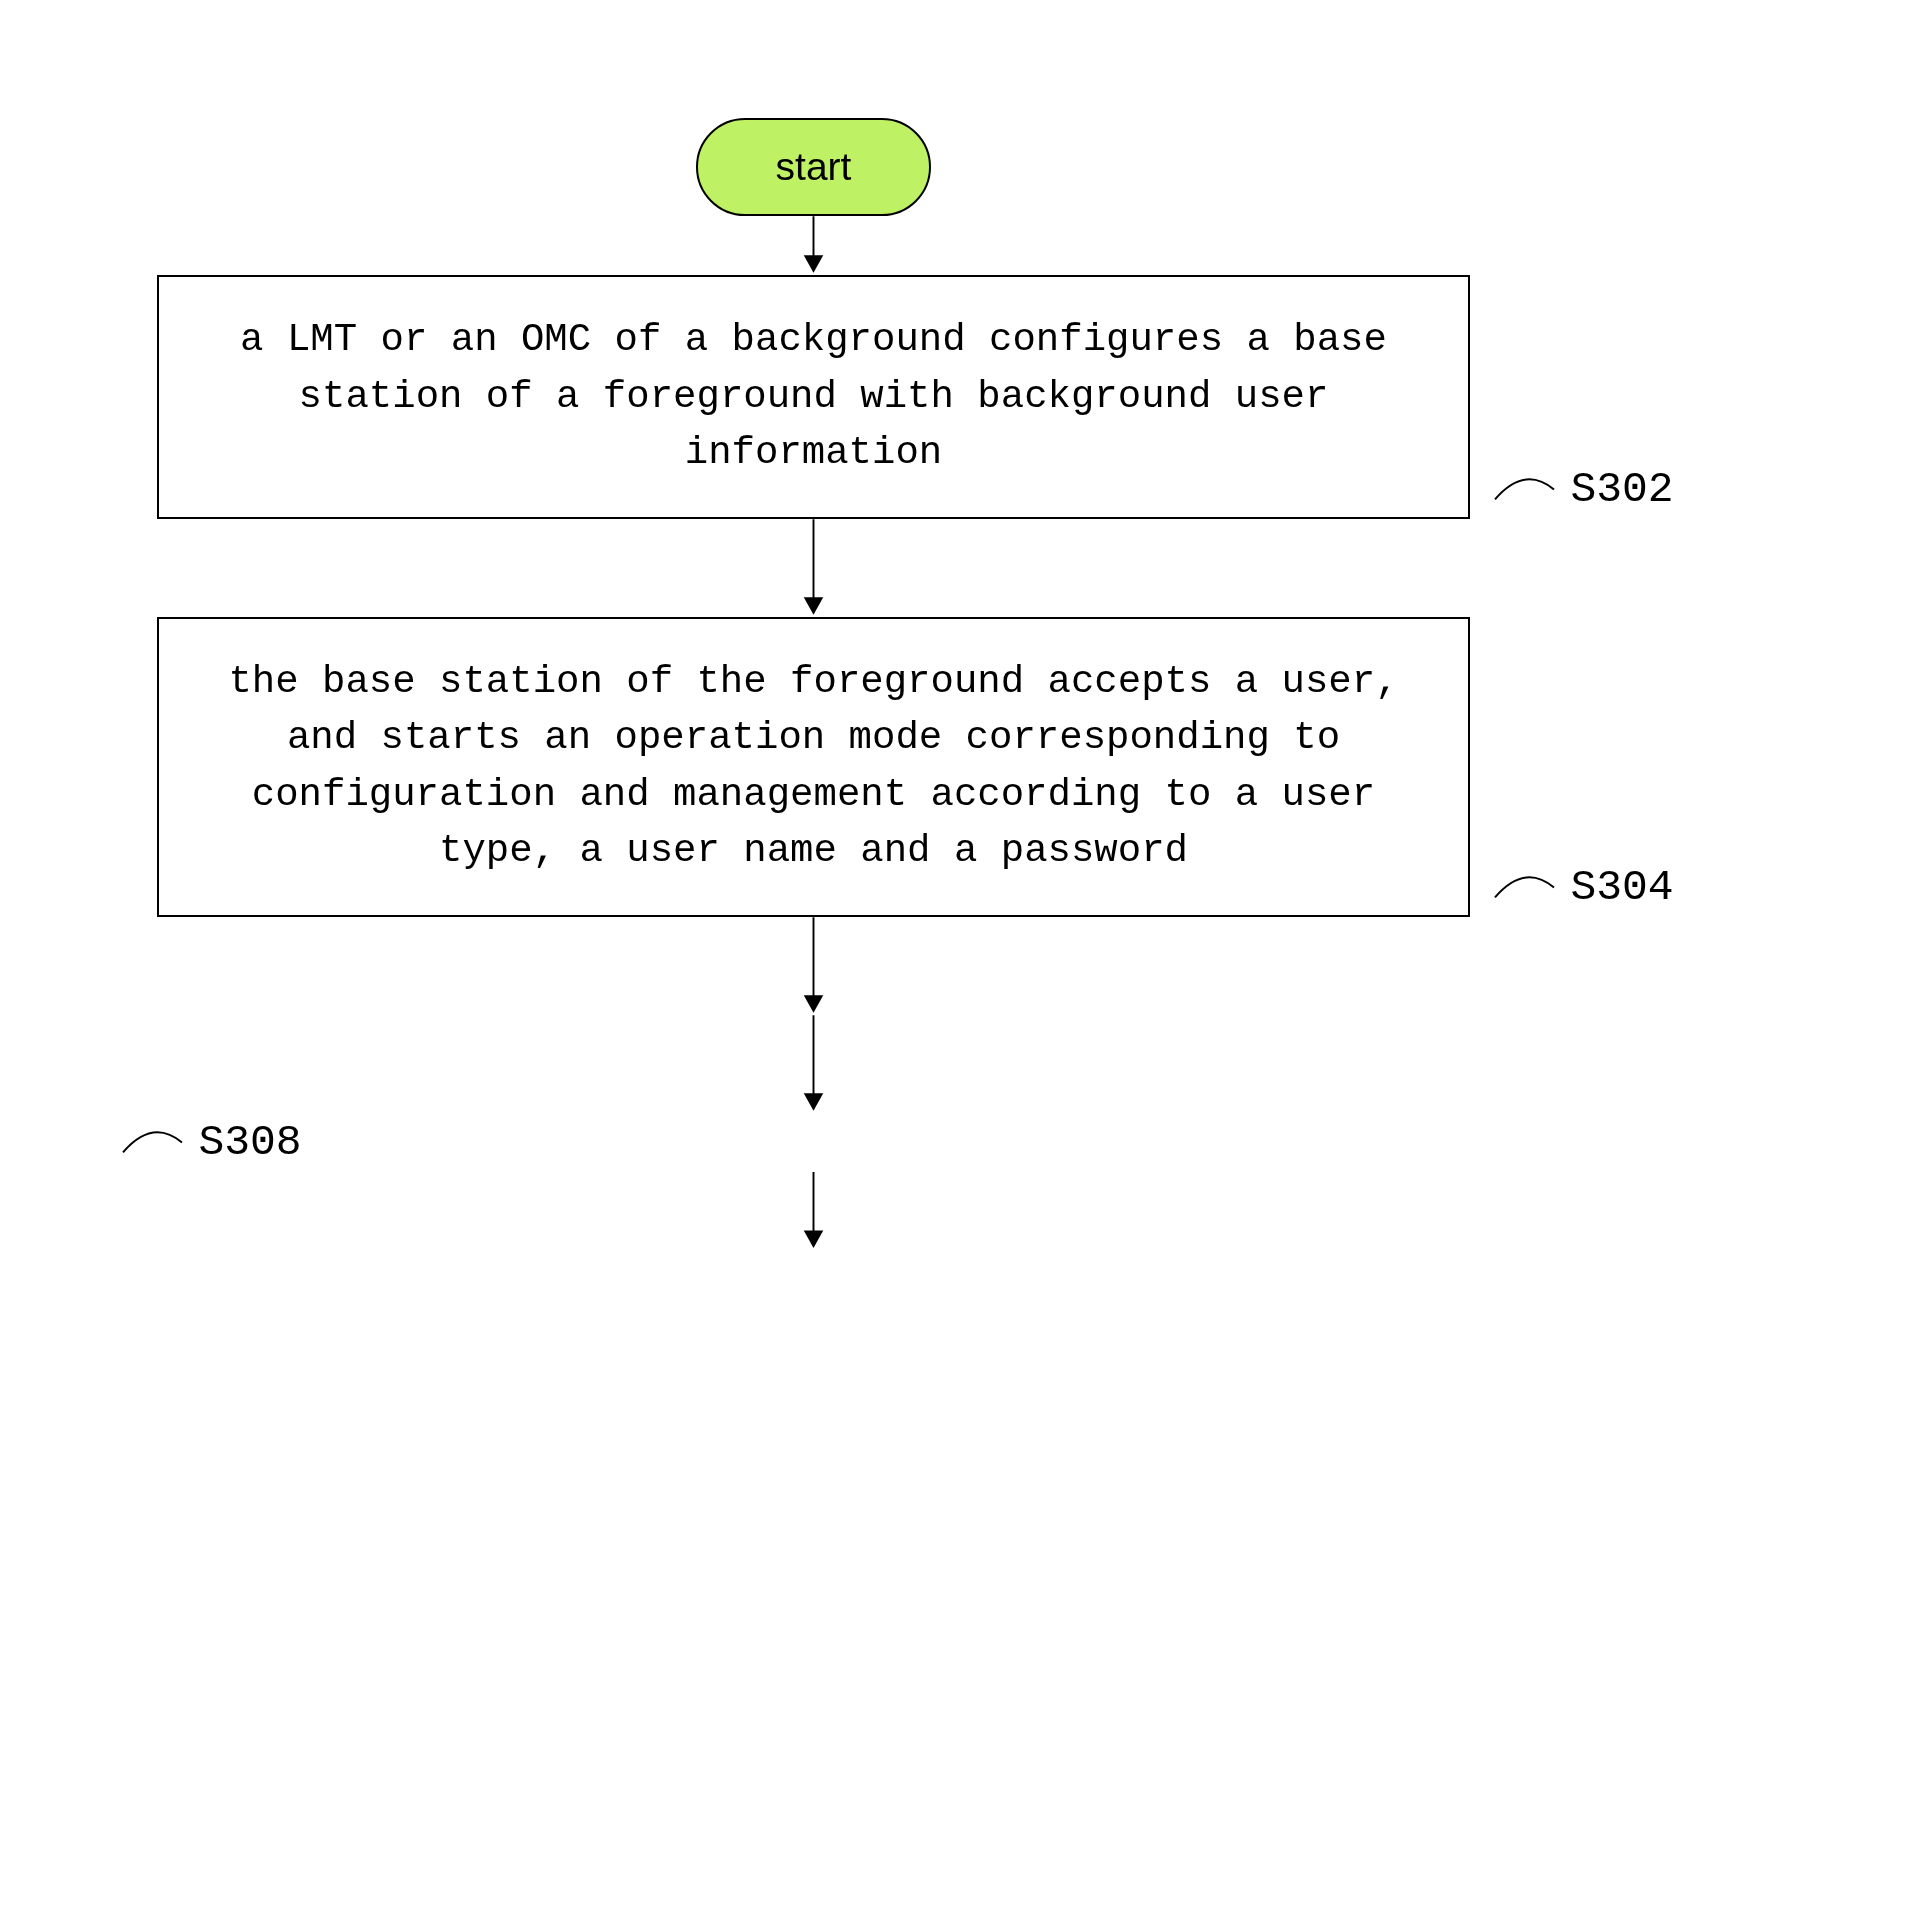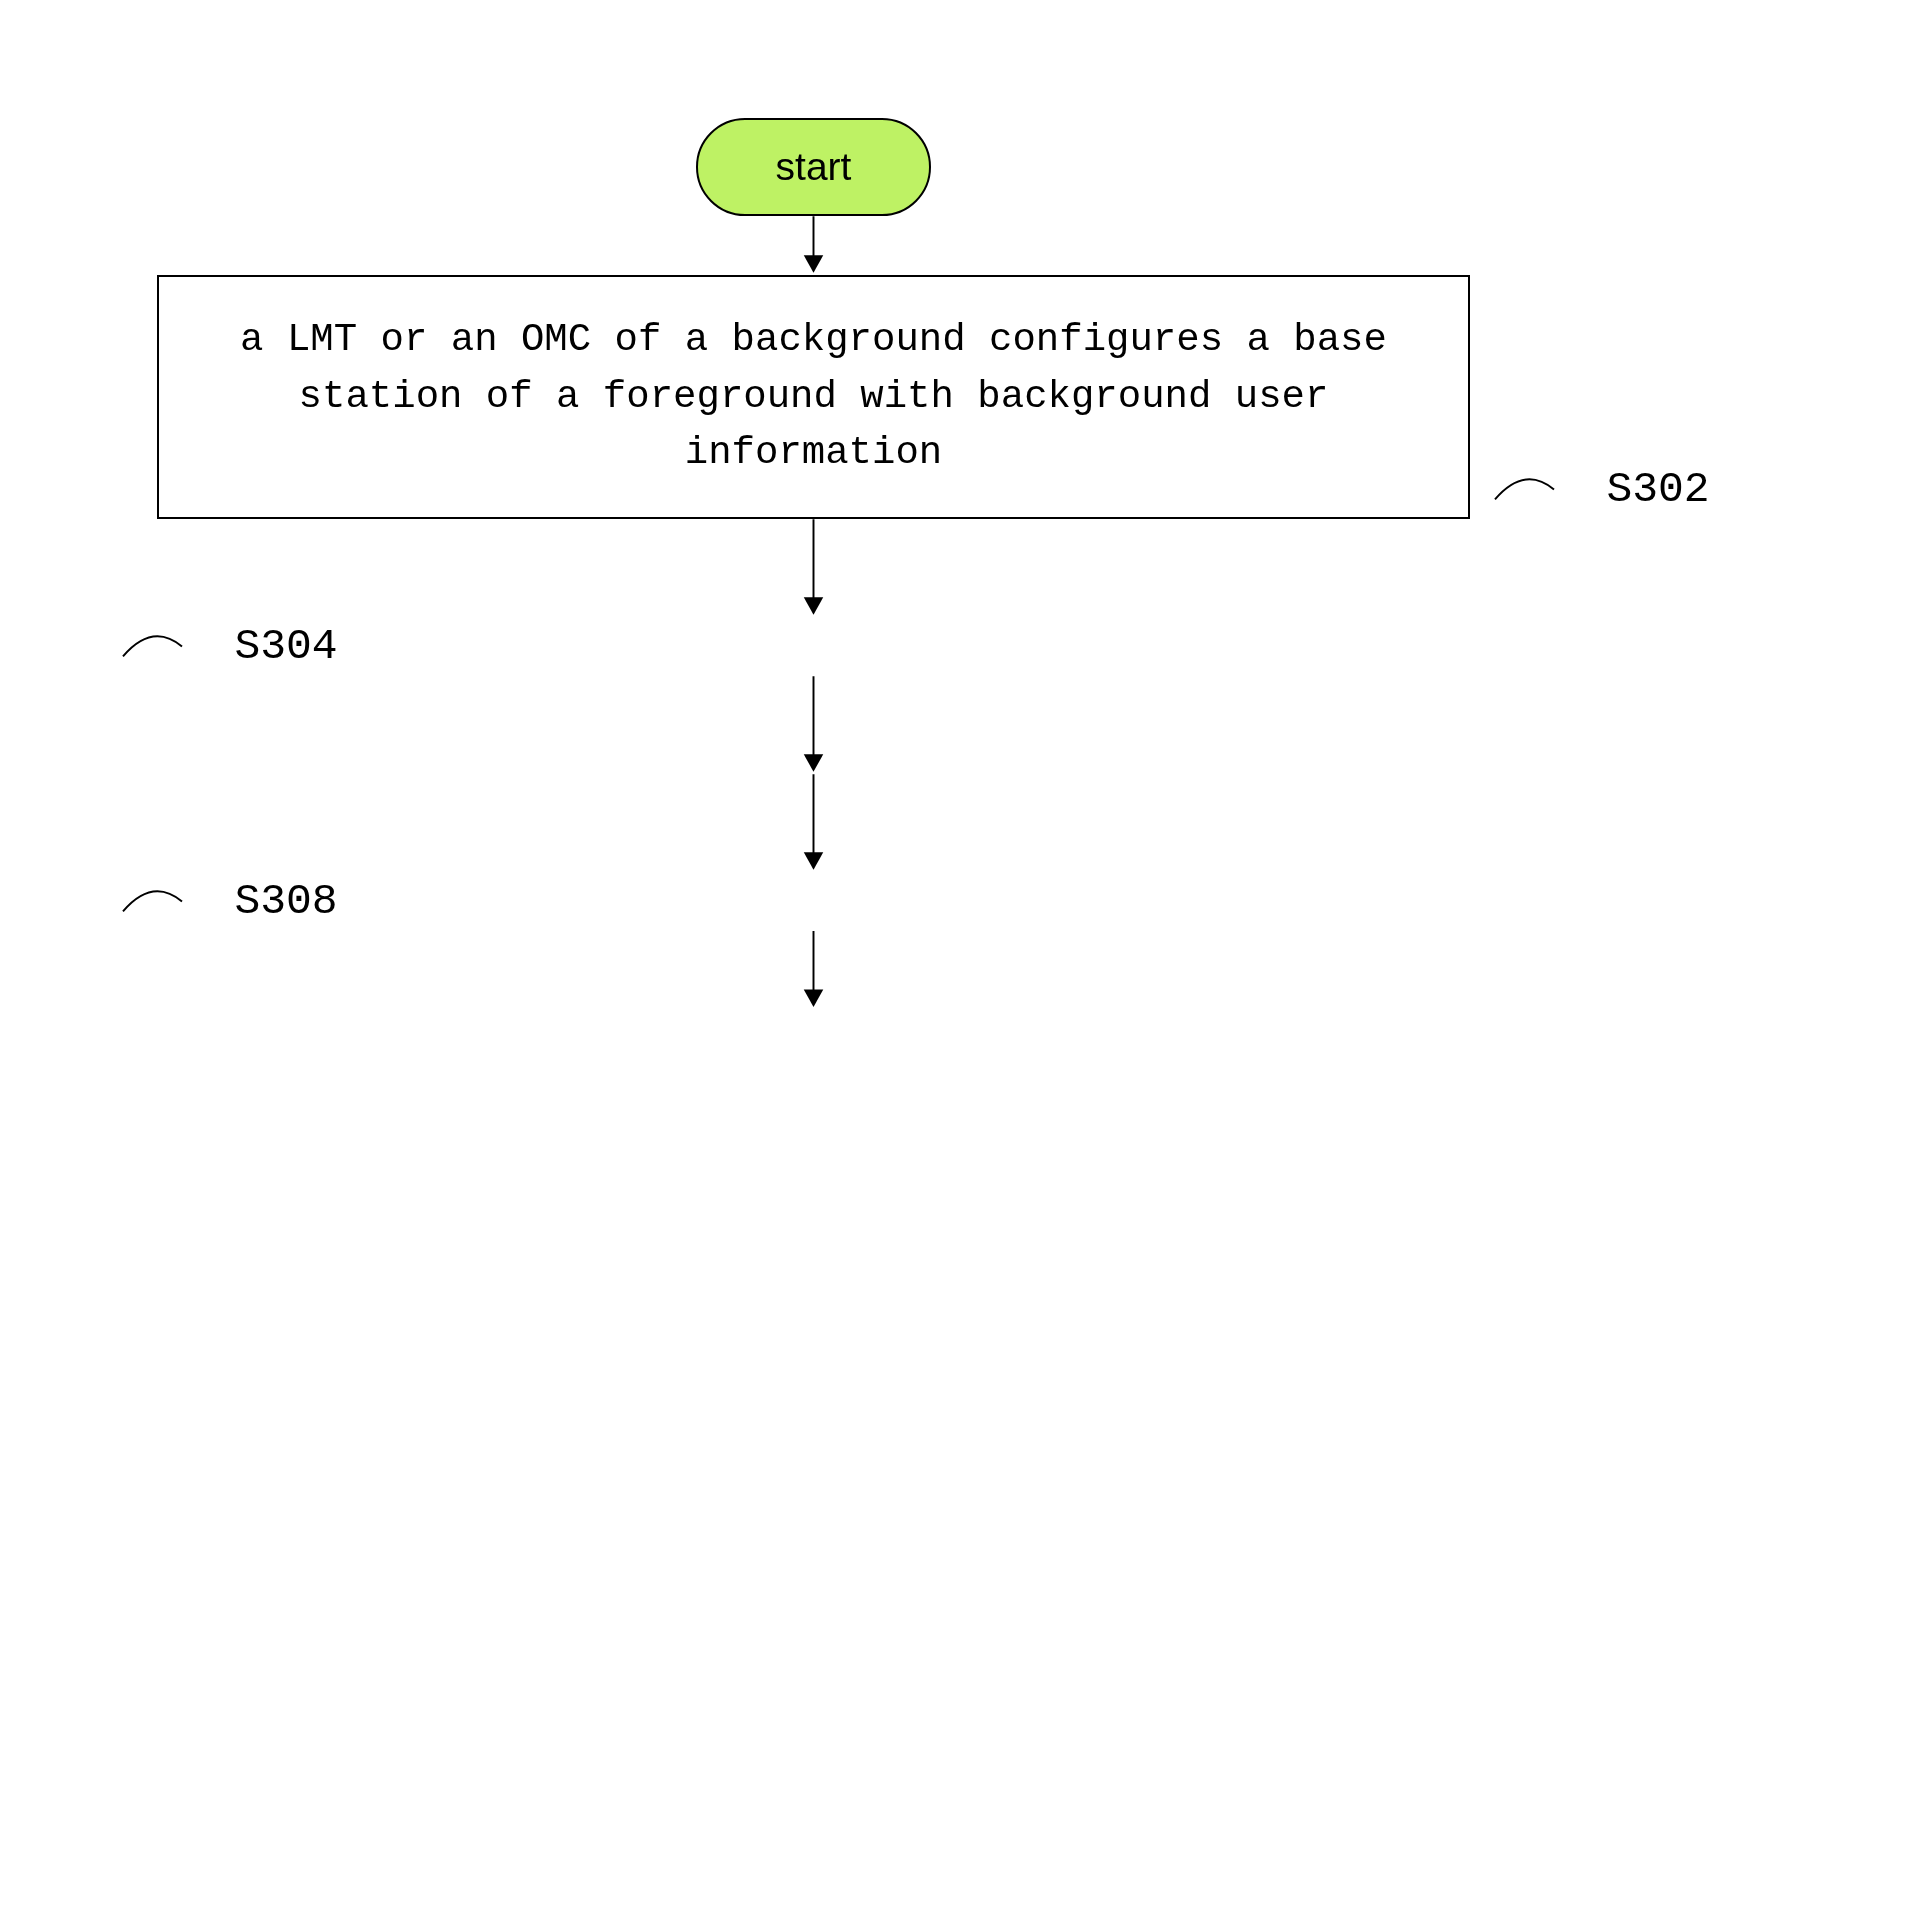--- a/index.html
+++ b/index.html
@@ -48,21 +48,20 @@
       text-align: center;
       background: #fff;
       margin-left: 59px;
     }
     .process-box.tall1 { min-height: 186px; display:flex; align-items:center; justify-content:center; }
     .process-box.tall2 { min-height: 216px; display:flex; align-items:center; justify-content:center; }
     .label-col {
       display: flex;
       align-items: center;
       margin-left: 19.6px;
-      gap: 36px;
     }
     .curve {
       display: inline-block;
       margin-right: 11.8px;
     }
     .step-label {
       font-size: 43px;
     }
     .arrow-container {
       width: 1431px;
@@ -112,20 +111,23 @@
   </div>
 
   <div class="arrow-container">
     <svg class="arrow" width="39" height="98" viewBox="0 0 40 100">
       <line x1="20" y1="0" x2="20" y2="84" stroke="#000" stroke-width="2"></line>
       <polygon points="20,98 10,80 30,80" fill="#000"></polygon>
     </svg>
   </div>
 
   <div class="step-row">
+    <div class="process-box tall2">
+      <span>the base station of the foreground accepts a user, and starts an operation mode corresponding to configuration and management according to a user type, a user name and a password</span>
+    </div>
     <div class="label-col">
       <svg class="curve" width="69" height="59" viewBox="0 0 70 60">
         <path d="M 5 40 Q 35 5 65 30" stroke="#000" stroke-width="2" fill="none"></path>
       </svg>
       <span class="step-label">S304</span>
     </div>
   </div>
 
   <div class="arrow-container">
     <svg class="arrow" width="39" height="98" viewBox="0 0 40 100">

